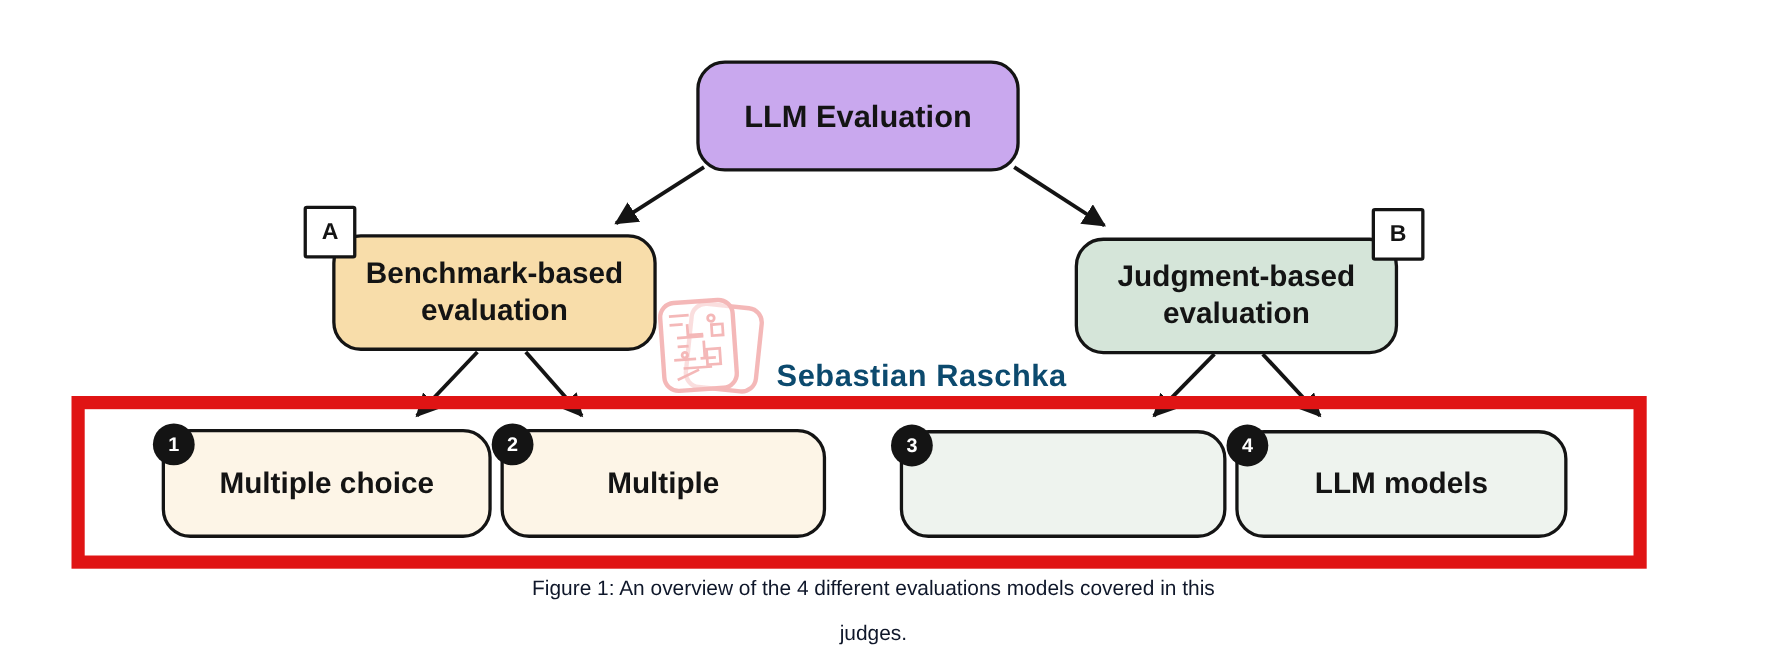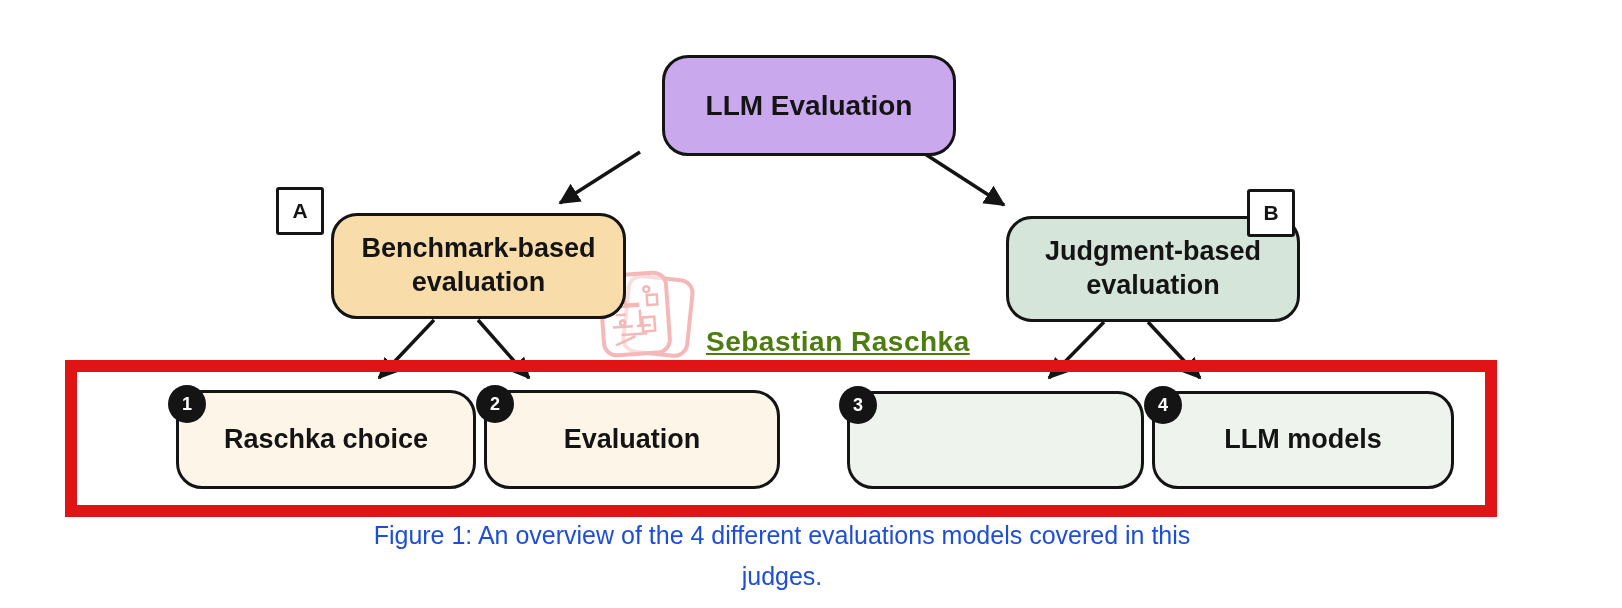--- a/index.html
+++ b/index.html
@@ -5,21 +5,21 @@
   html,body{margin:0;padding:0;background:#fff;}
   .canvas{
     position:relative;width:1622px;height:608px;background:#ffffff;
     font-family:"Liberation Sans",sans-serif;overflow:hidden;
   }
   svg.arrows{position:absolute;left:0;top:0;z-index:1;}
   .box{
     position:absolute;z-index:2;box-sizing:border-box;
     border:3.5px solid #141414;border-radius:26px;
     display:flex;align-items:center;justify-content:center;text-align:center;
-    font-weight:bold;color:#141414;font-size:27px;line-height:1.25;padding:0 10px;margin-left:29px;
+    font-weight:bold;color:#141414;font-size:27px;line-height:1.25;padding:0 10px;
   }
   .root-box{left:633px;top:55px;width:294px;height:101px;font-size:28px;}
   .branch-a{left:302px;top:213px;width:295px;height:106px;}
   .branch-b{left:977px;top:216px;width:294px;height:106px;}
   .leaf1{left:147px;top:390px;width:300px;height:99px;}
   .leaf2{left:455px;top:390px;width:296px;height:99px;}
   .leaf3{left:818px;top:391px;width:297px;height:98px;}
   .leaf4{left:1123px;top:391px;width:302px;height:98px;}
   .num-badge{
     position:absolute;left:-11px;top:-8px;width:38px;height:38px;border-radius:50%;
@@ -34,25 +34,25 @@
   }
   .tag-a{left:276px;top:187px;}
   .tag-b{left:1247px;top:189px;}
   .highlight-frame{
     position:absolute;z-index:5;left:65px;top:360px;width:1432px;height:157px;
     box-sizing:border-box;border:12px solid #e01414;
   }
   .wm-logo{position:absolute;left:596px;top:266px;z-index:0;opacity:.8;}
   .wm-text{
     position:absolute;left:706px;top:326px;z-index:0;
-    color:#4d7c0f;font-weight:bold;font-size:28px;letter-spacing:.5px;text-decoration:underline;
+    color:#0c4a6e;font-weight:bold;font-size:28px;letter-spacing:.5px;
   }
   .caption{
-    position:absolute;left:0;top:515px;width:1564px;text-align:center;
-    color:#1d4ed8;font-size:25px;line-height:41px;font-weight:normal;
+    position:absolute;left:12px;top:515px;width:1564px;text-align:center;
+    color:#0f172a;font-size:19px;line-height:41px;font-weight:normal;
   }
 </style>
 </head>
 <body>
 
 <div class="canvas">
 
   <svg class="arrows" width="1622" height="608" viewBox="0 0 1622 608">
     <defs>
       <marker id="ah" markerWidth="7" markerHeight="7" refX="5.5" refY="3" orient="auto" markerUnits="strokeWidth">
@@ -97,25 +97,25 @@
   </div>
   <div class="box branch-a" style="background-color: rgb(248, 221, 170);">
     <span>Benchmark-based evaluation</span>
   </div>
 
   <div class="tag tag-a">A</div>
   <div class="tag tag-b">B</div>
 
   <div class="box leaf1" style="background-color: rgb(253, 245, 231);">
     <div class="num-badge">1</div>
-    <span>Raschka choice</span>
+    <span>Multiple choice</span>
   </div>
   <div class="box leaf2" style="background-color: rgb(253, 245, 231);">
     <div class="num-badge">2</div>
-    <span>Evaluation</span>
+    <span>Multiple</span>
   </div>
   <div class="box leaf3" style="background-color: rgb(238, 243, 238);">
     <div class="num-badge">3</div>
   </div>
   <div class="box leaf4" style="background-color: rgb(238, 243, 238);">
     <div class="num-badge">4</div>
     <span>LLM models</span>
   </div>
 
   <div class="highlight-frame" style="border-color: rgb(224, 20, 20);"></div>

